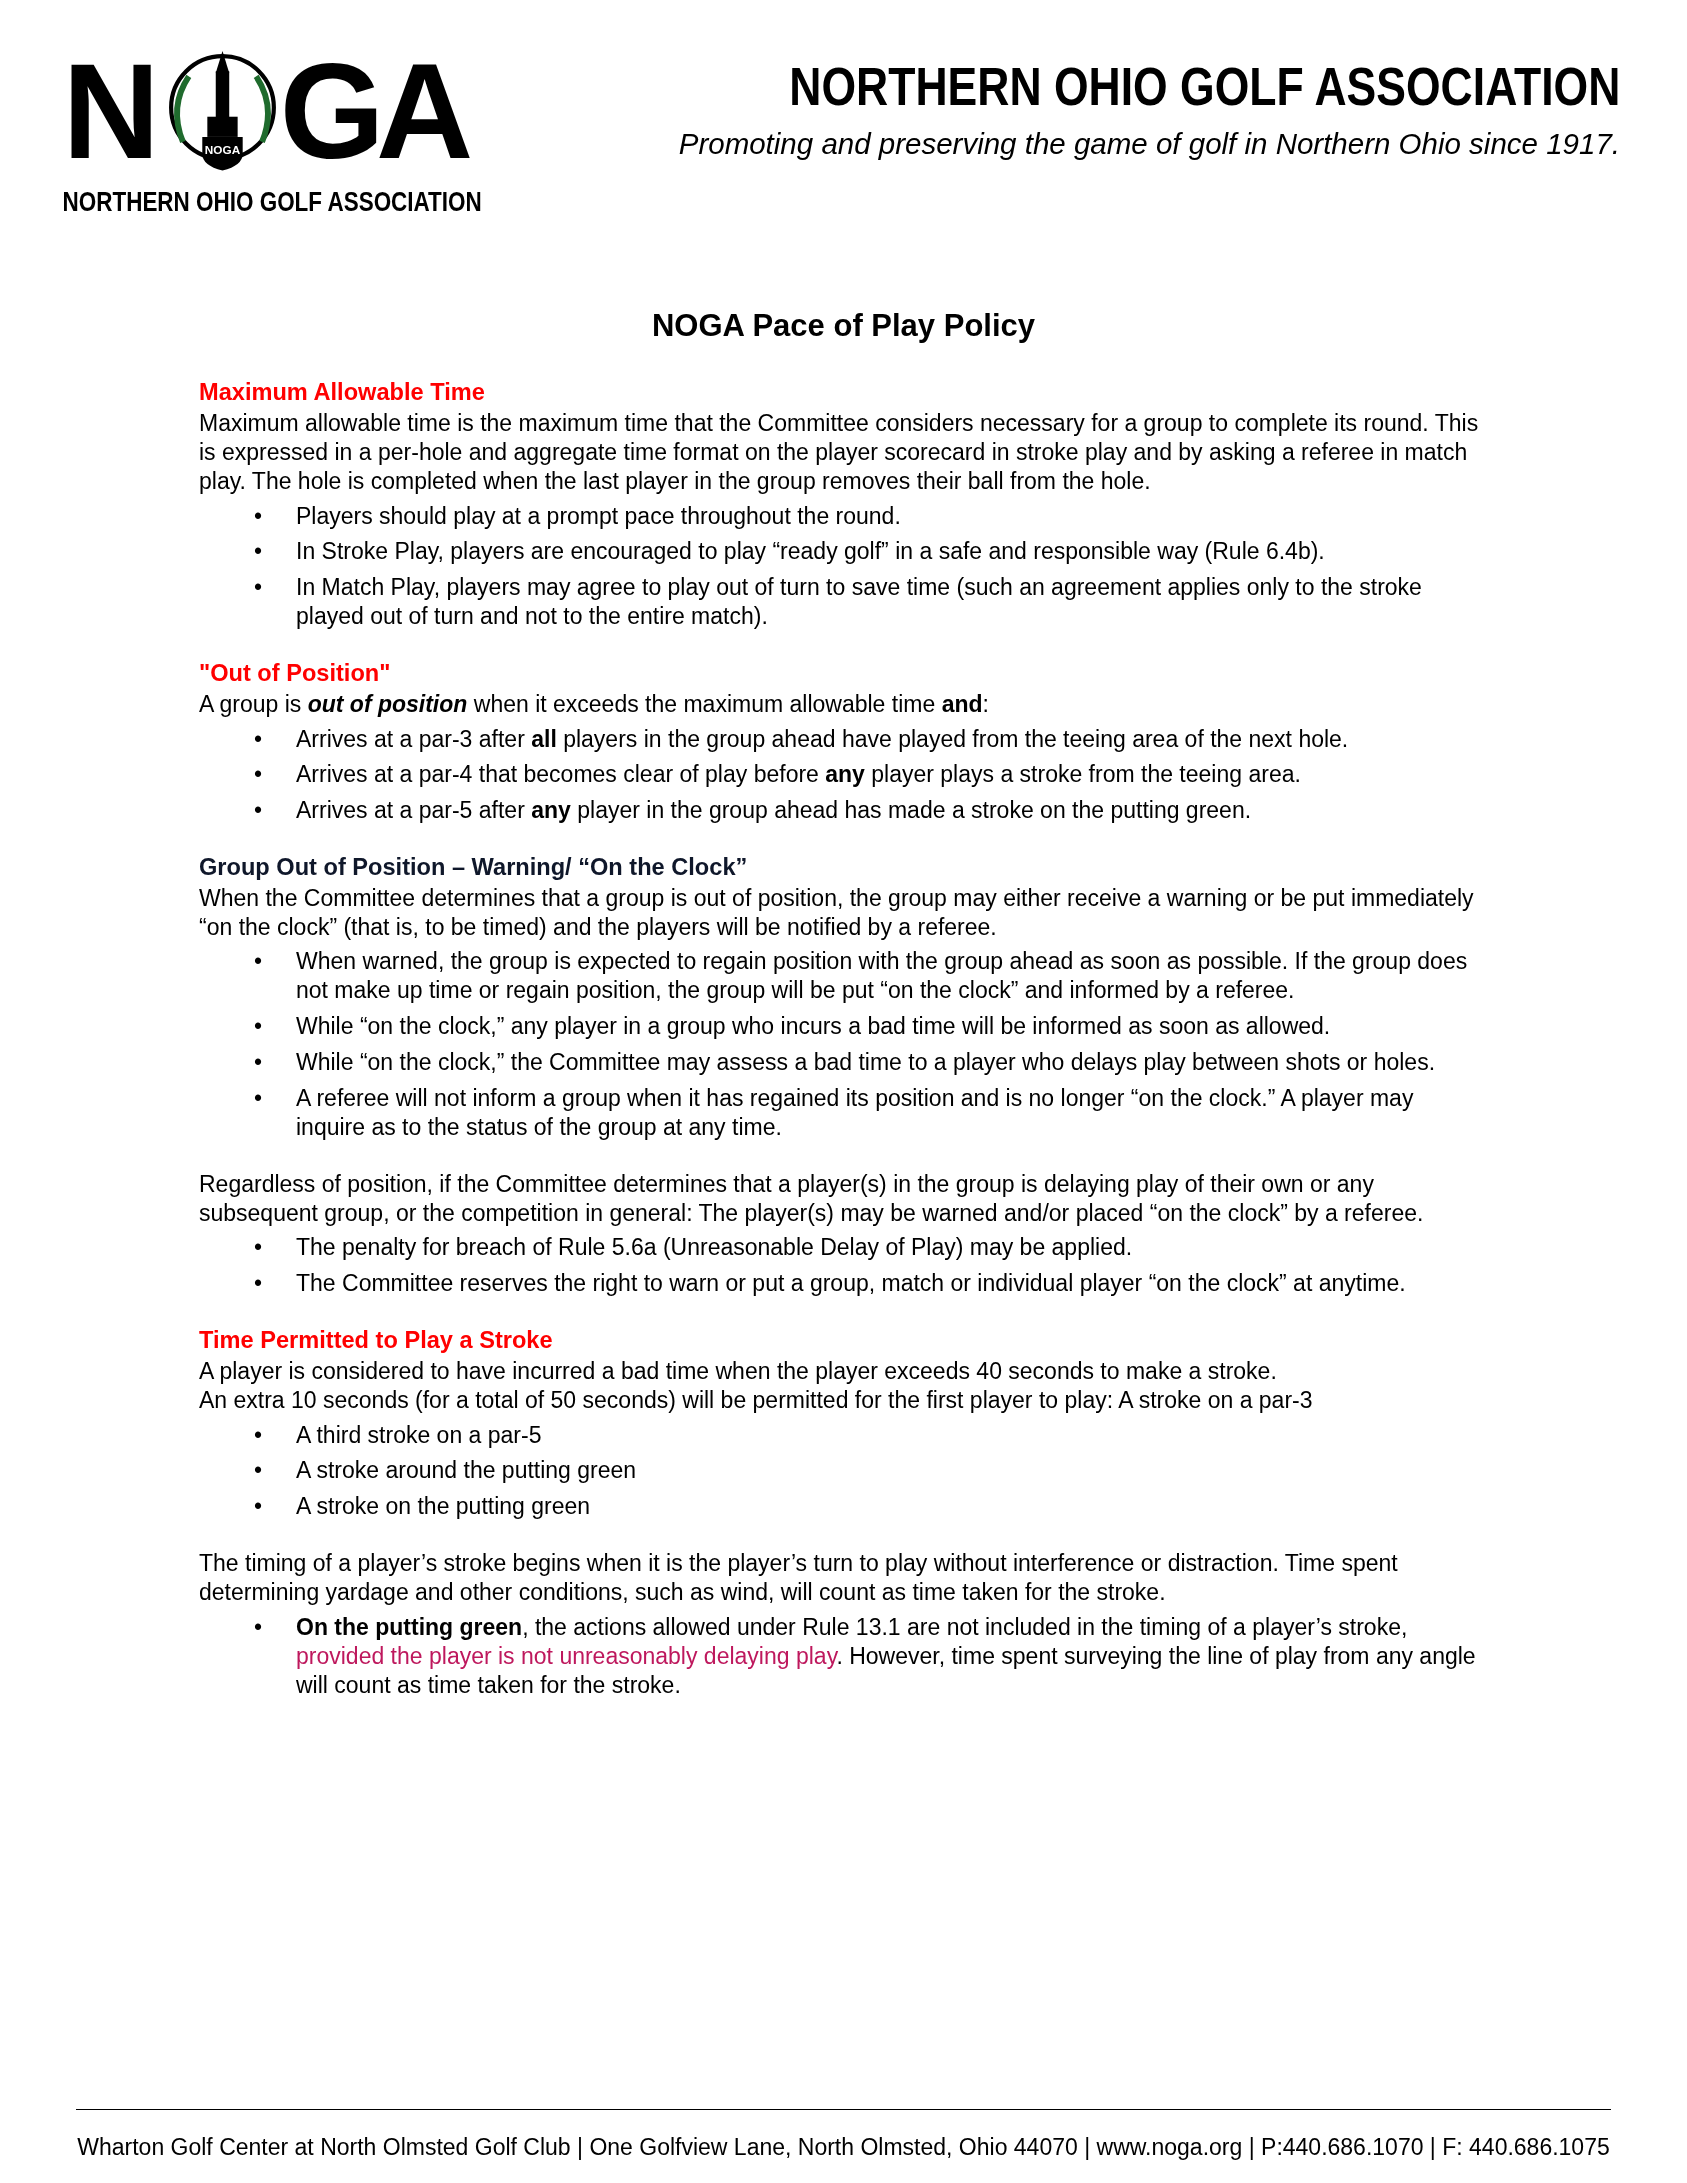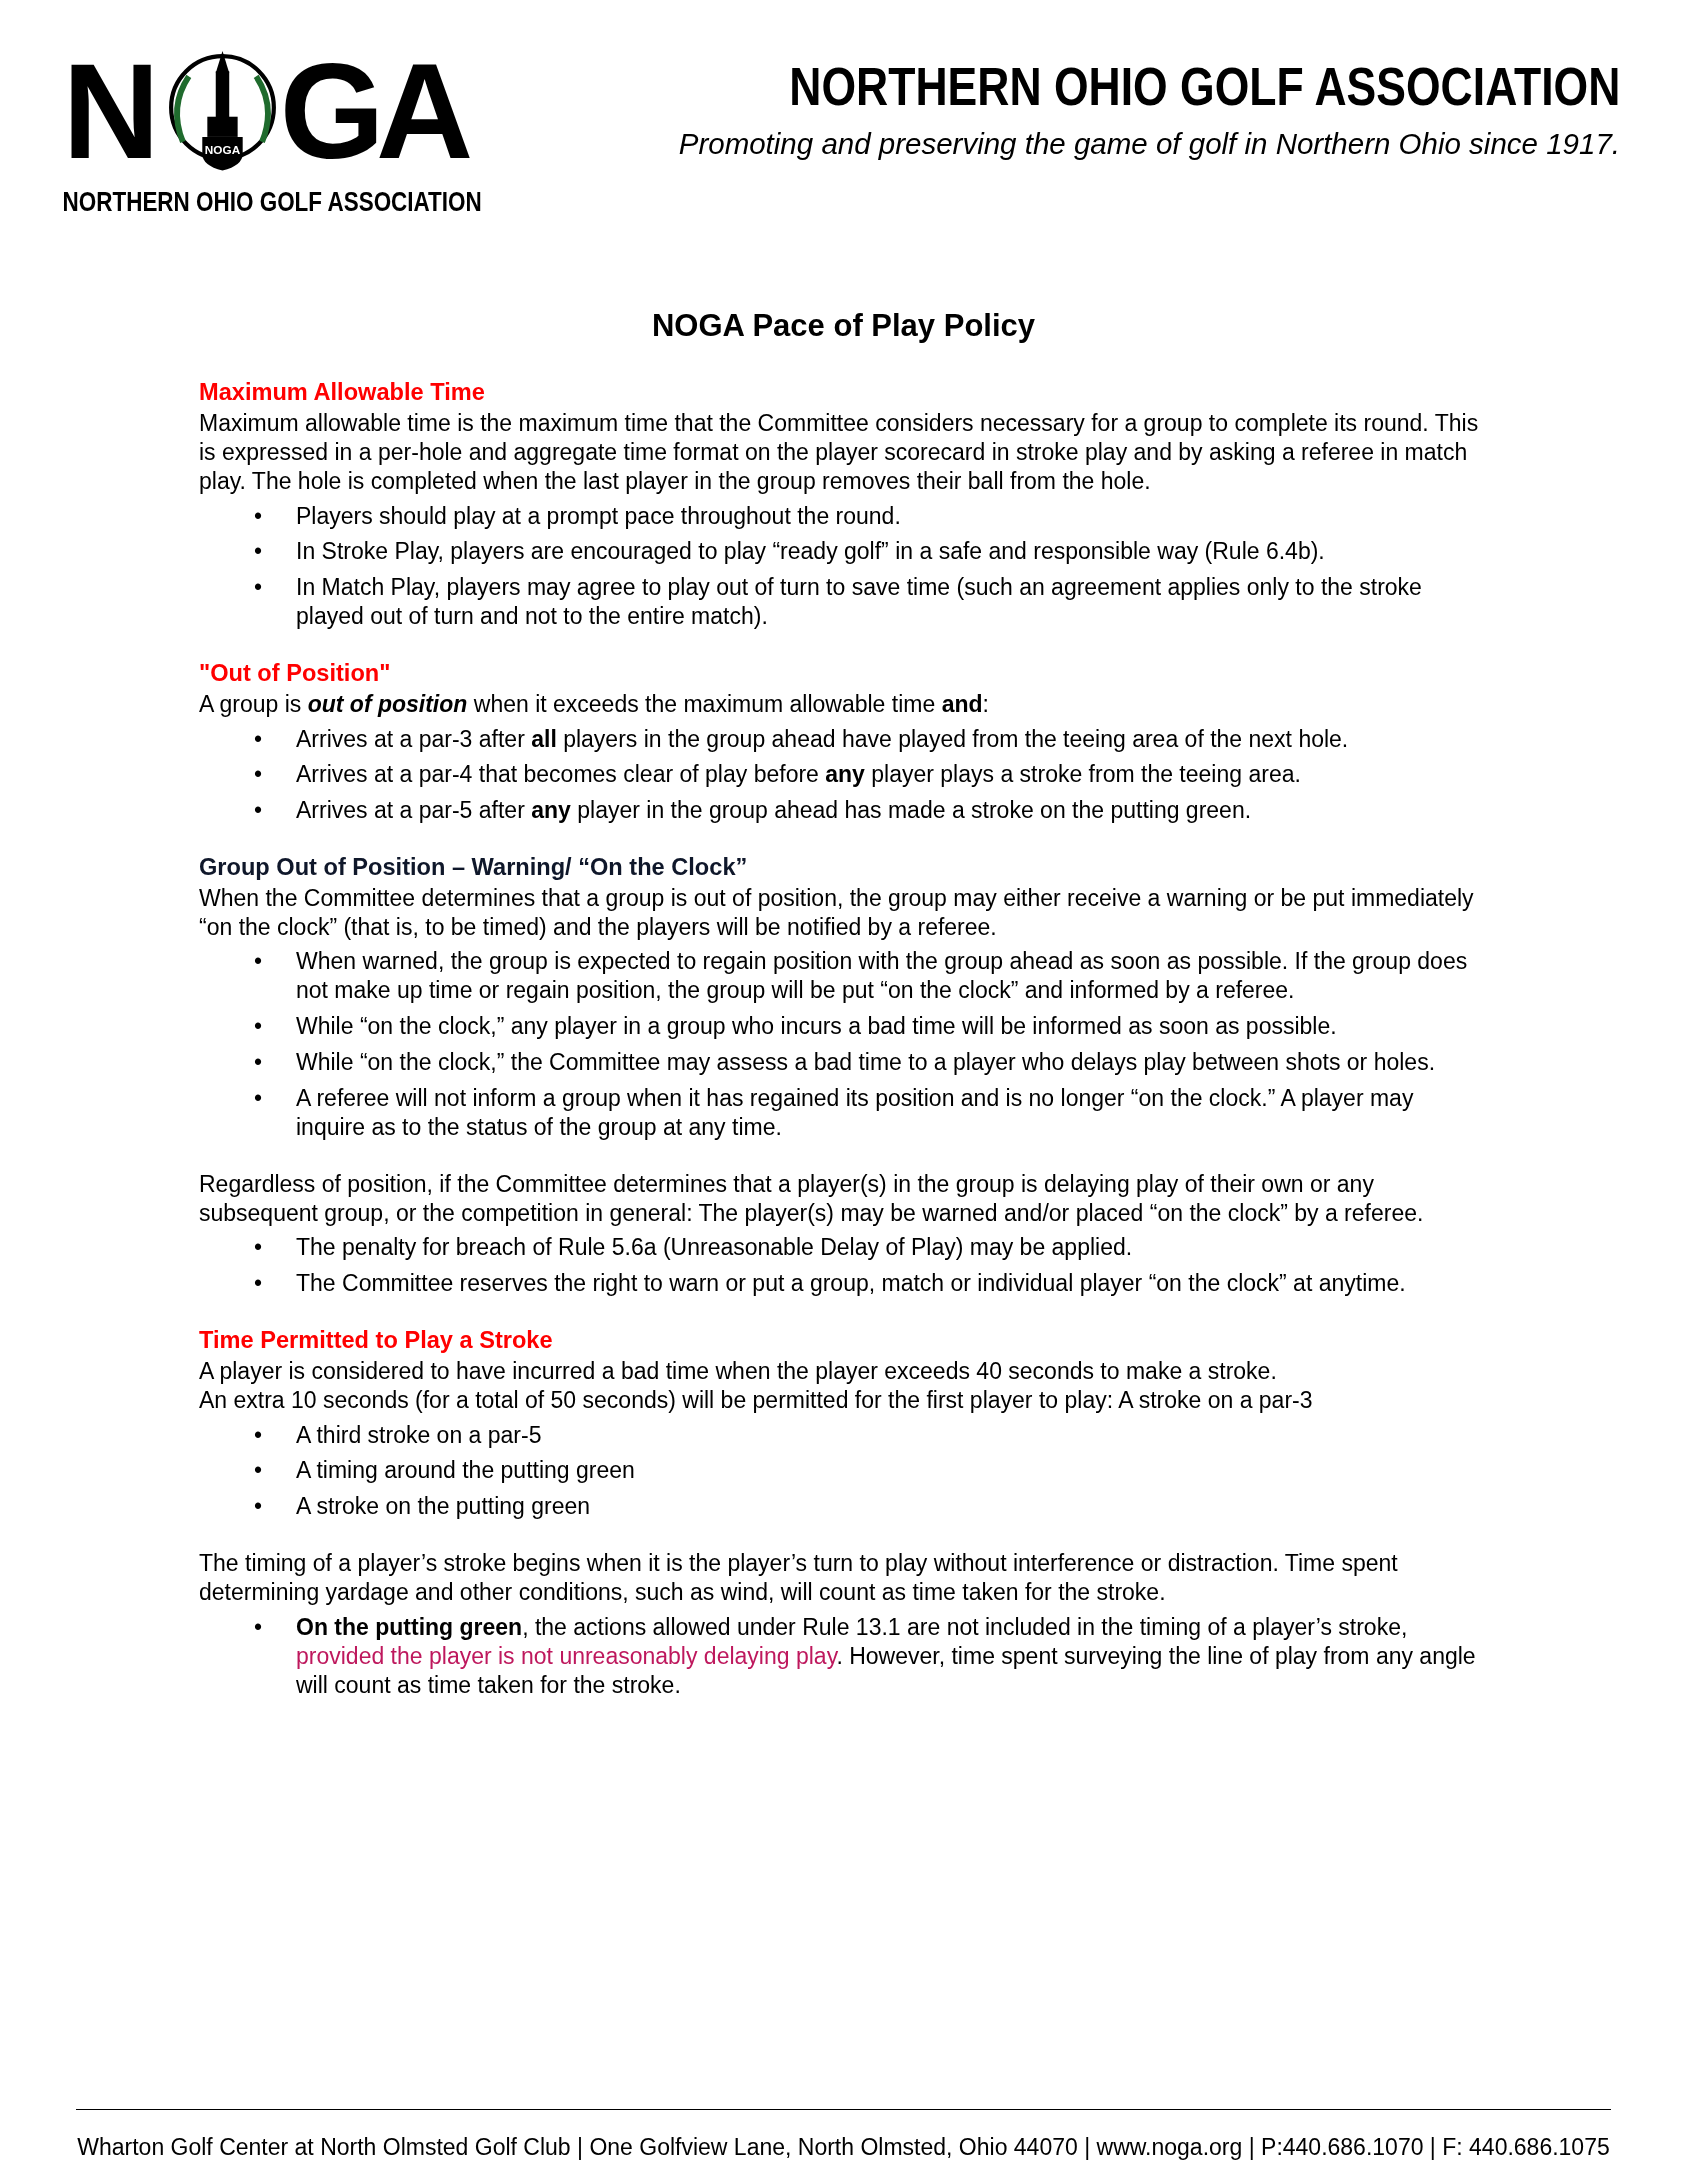--- a/index.html
+++ b/index.html
@@ -148,35 +148,35 @@
       <p><span>A group is </span><span style="font-weight: bold; font-style: italic;">out of position</span><span> when it exceeds the maximum allowable time </span><span style="font-weight: bold;">and</span><span>:</span></p>
       <ul>
         <li><span>Arrives at a par-3 after </span><span style="font-weight: bold;">all</span><span> players in the group ahead have played from the teeing area of the next hole.</span></li>
         <li><span>Arrives at a par-4 that becomes clear of play before </span><span style="font-weight: bold;">any</span><span> player plays a stroke from the teeing area.</span></li>
         <li><span>Arrives at a par-5 after </span><span style="font-weight: bold;">any</span><span> player in the group ahead has made a stroke on the putting green.</span></li>
       </ul>
       <h3 class="sec-heading" style="color: #0f172a;">Group Out of Position – Warning/ “On the Clock”</h3>
       <p><span>When the Committee determines that a group is out of position, the group may either receive a warning or be put immediately “on the clock” (that is, to be timed) and the players will be notified by a referee.</span></p>
       <ul>
         <li><span>When warned, the group is expected to regain position with the group ahead as soon as possible. If the group does not make up time or regain position, the group will be put “on the clock” and informed by a referee.</span></li>
-        <li><span>While “on the clock,” any player in a group who incurs a bad time will be informed as soon as possible.</span></li>
+        <li><span>While “on the clock,” any player in a group who incurs a bad time will be informed as soon as allowed.</span></li>
         <li><span>While “on the clock,” the Committee may assess a bad time to a player who delays play between shots or holes.</span></li>
         <li><span>A referee will not inform a group when it has regained its position and is no longer “on the clock.” A player may inquire as to the status of the group at any time.</span></li>
       </ul>
       <p class="gap"><span>Regardless of position, if the Committee determines that a player(s) in the group is delaying play of their own or any subsequent group, or the competition in general: The player(s) may be warned and/or placed “on the clock” by a referee.</span></p>
       <ul>
         <li><span>The penalty for breach of Rule 5.6a (Unreasonable Delay of Play) may be applied.</span></li>
         <li><span>The Committee reserves the right to warn or put a group, match or individual player “on the clock” at anytime.</span></li>
       </ul>
       <h3 class="sec-heading" style="color: rgb(255, 0, 0);">Time Permitted to Play a Stroke</h3>
       <p><span>A player is considered to have incurred a bad time when the player exceeds 40 seconds to make a stroke.</span></p>
       <p><span>An extra 10 seconds (for a total of 50 seconds) will be permitted for the first player to play: A stroke on a par-3</span></p>
       <ul>
         <li><span>A third stroke on a par-5</span></li>
-        <li><span>A timing around the putting green</span></li>
+        <li><span>A stroke around the putting green</span></li>
         <li><span>A stroke on the putting green</span></li>
       </ul>
       <p class="gap"><span>The timing of a player’s stroke begins when it is the player’s turn to play without interference or distraction. Time spent determining yardage and other conditions, such as wind, will count as time taken for the stroke.</span></p>
       <ul>
         <li><span style="font-weight: bold;">On the putting green</span><span>, the actions allowed under Rule 13.1 are not included in the timing of a player’s stroke, </span><span style="color: #be185d;">provided the player is not unreasonably delaying play</span><span>. However, time spent surveying the line of play from any angle will count as time taken for the stroke.</span></li>
       </ul>
     </main>
 
   <footer class="page-footer">
     <div>Wharton Golf Center at North Olmsted Golf Club | One Golfview Lane, North Olmsted, Ohio 44070 | www.noga.org | P:440.686.1070 | F: 440.686.1075</div>

